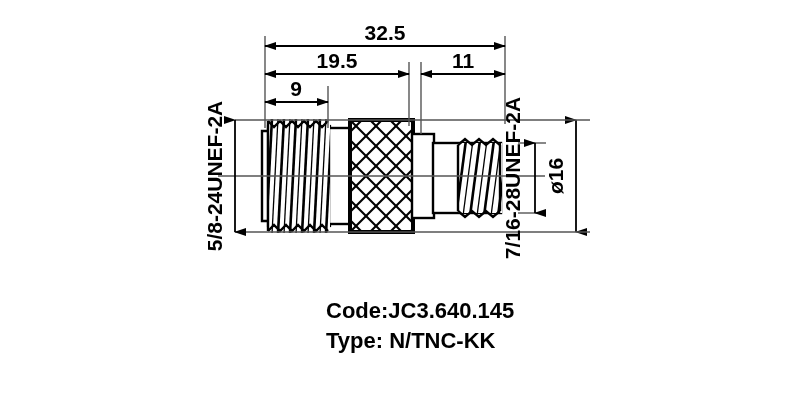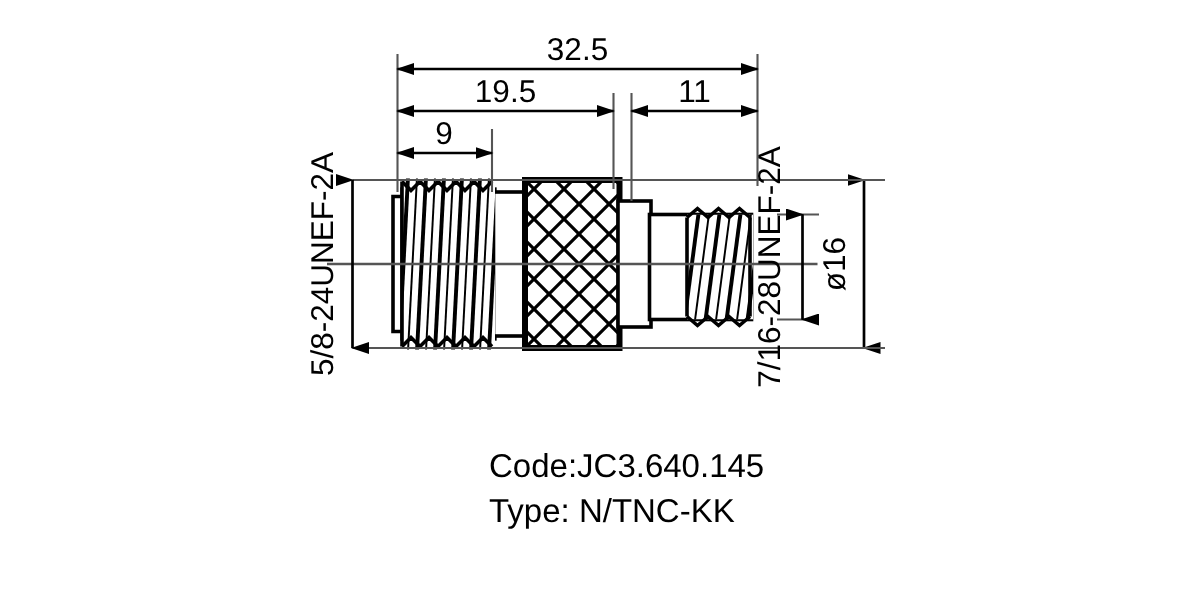--- a/index.html
+++ b/index.html
@@ -14,20 +14,21 @@
     font-family: "Liberation Sans", sans-serif;
     overflow: hidden;
     position: relative;
   }
   #drawing-root {
     position: absolute;
     left: 0;
     top: 0;
     width: 800px;
     height: 400px;
+    font-weight: bold;
   }
   svg {
     display: block;
   }
   .dim-text {
     font-family: "Liberation Sans", sans-serif;
     font-size: 21px;
     fill: #000000;
   }
   .thread-label {

